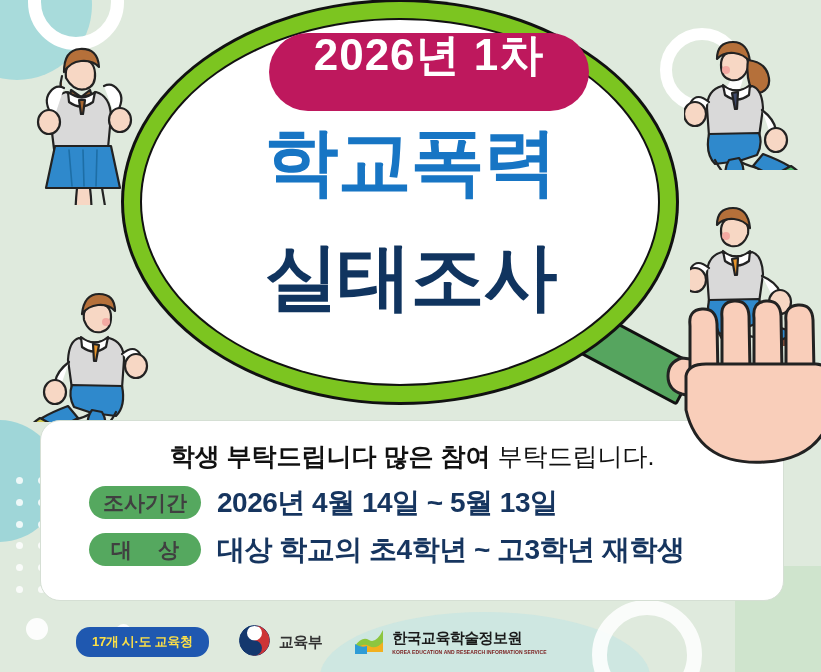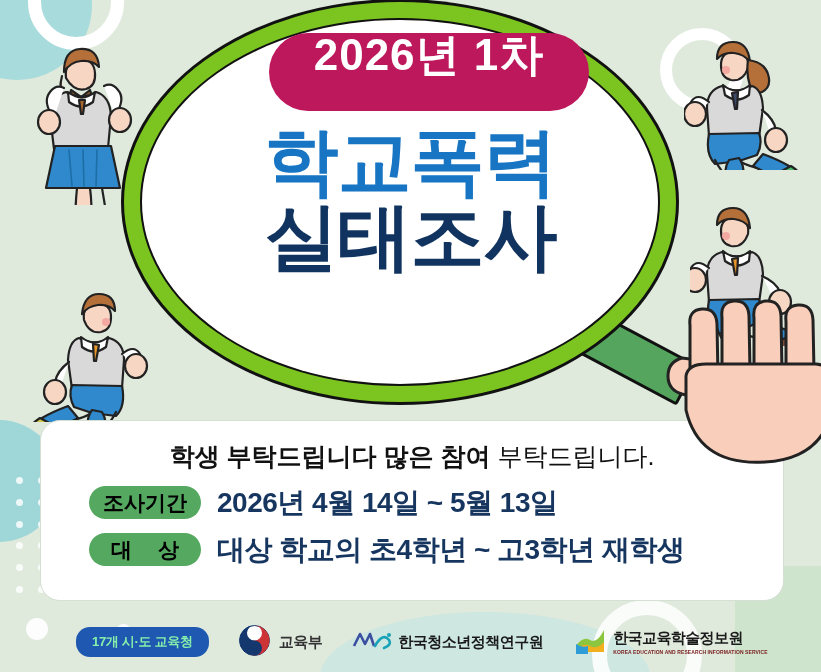--- a/index.html
+++ b/index.html
@@ -119,20 +119,21 @@
     display:block;
     font-size:74px; font-weight:800; line-height:.99;
     color:#1775c4;
     letter-spacing:-1px;
   }
   .headline .l2 {
     display:block;
     font-size:74px; font-weight:800; line-height:1.05;
     color:#10345f;
     letter-spacing:-1px;
+    margin-top:40px;
   }
 
   
   .student { position:absolute; z-index:2; }
   .s1 { left:22px; top:30px; }
   .s2 { left:22px; top:282px; }
   .s3 { left:684px; top:30px; }
   .s4 { left:690px; top:196px; }
 
   
@@ -162,21 +163,21 @@
   .info-row {
     display:flex; align-items:center;
     padding-left:48px;
     margin-bottom:9px;
   }
   .pill {
     flex:none;
     width:112px; height:33px;
     background:#55a85f;
     border-radius:17px;
-    color:#000000;
+    color:#404040;
     font-size:21px; font-weight:800;
     display:flex; align-items:center; justify-content:center;
     letter-spacing:0;
   }
   .pill.spaced { letter-spacing:10px; text-indent:10px; }
   .info-val {
     margin-left:16px;
     font-size:28px;
     font-weight:800;
     color:#16355f;
@@ -188,21 +189,21 @@
   
   .footer {
     position:absolute; left:0; top:612px;
     width:821px; height:60px;
     display:flex; align-items:center;
     z-index:6;
     padding-left:76px;
   }
   .foot-pill {
     background:#1f58b0;
-    color:#86efac;
+    color:#fde047;
     font-size:13px; font-weight:800;
     border-radius:14px;
     padding:6px 16px;
     white-space:nowrap;
     letter-spacing:-.3px;
   }
   .foot-item { display:flex; align-items:center; }
   .foot-moe { margin-left:30px; }
   .taegeuk { flex:none; }
   .foot-label {
@@ -410,30 +411,20 @@
       <span class="taegeuk">
         <svg width="31" height="31" viewBox="0 0 31 31">
           <circle cx="15.5" cy="15.5" r="15" fill="#ffffff" stroke="#13386e" stroke-width="1"></circle>
           <path d="M15.5 .5 a15 15 0 0 1 0 30 a7.5 7.5 0 0 1 0 -15 a7.5 7.5 0 0 0 0 -15 z" fill="#cd3436"></path>
           <path d="M15.5 .5 a15 15 0 0 0 0 30 a7.5 7.5 0 0 0 0 -15 a7.5 7.5 0 0 1 0 -15 z" fill="#14386e"></path>
         </svg>
       </span>
       <span class="foot-label">교육부</span>
     </div>
 
-    <div class="foot-item foot-nypi">
-      <span class="nypi-mark">
-        <svg width="40" height="20" viewBox="0 0 40 20">
-          <path d="M2 16 L8 4 L13 14 L18 4 L22 16" stroke="#3a4fa0" stroke-width="2.6" fill="none" stroke-linejoin="round"></path>
-          <path d="M23 16 q8 -14 14 -6 q3 5 -5 8" stroke="#1aa3b8" stroke-width="2.6" fill="none" stroke-linecap="round"></path>
-          <circle cx="37" cy="5" r="2" fill="#1aa3b8"></circle>
-        </svg>
-      </span>
-      <span class="foot-label">한국청소년정책연구원</span>
-    </div>
 
     <div class="foot-item foot-keris">
       <span>
         <svg width="30" height="28" viewBox="0 0 30 28">
           <path d="M1 20 q7 -10 14 -6 q7 4 14 -10 l0 20 l-28 0 z" fill="#8cc63f"></path>
           <path d="M1 24 q8 -8 14 -4 q7 4 14 -4 l0 10 l-28 0 z" fill="#f2b01e"></path>
           <path d="M1 18 q6 4 12 2 l0 8 l-12 0 z" fill="#2e9cd6"></path>
         </svg>
       </span>
       <span class="keris-text">

